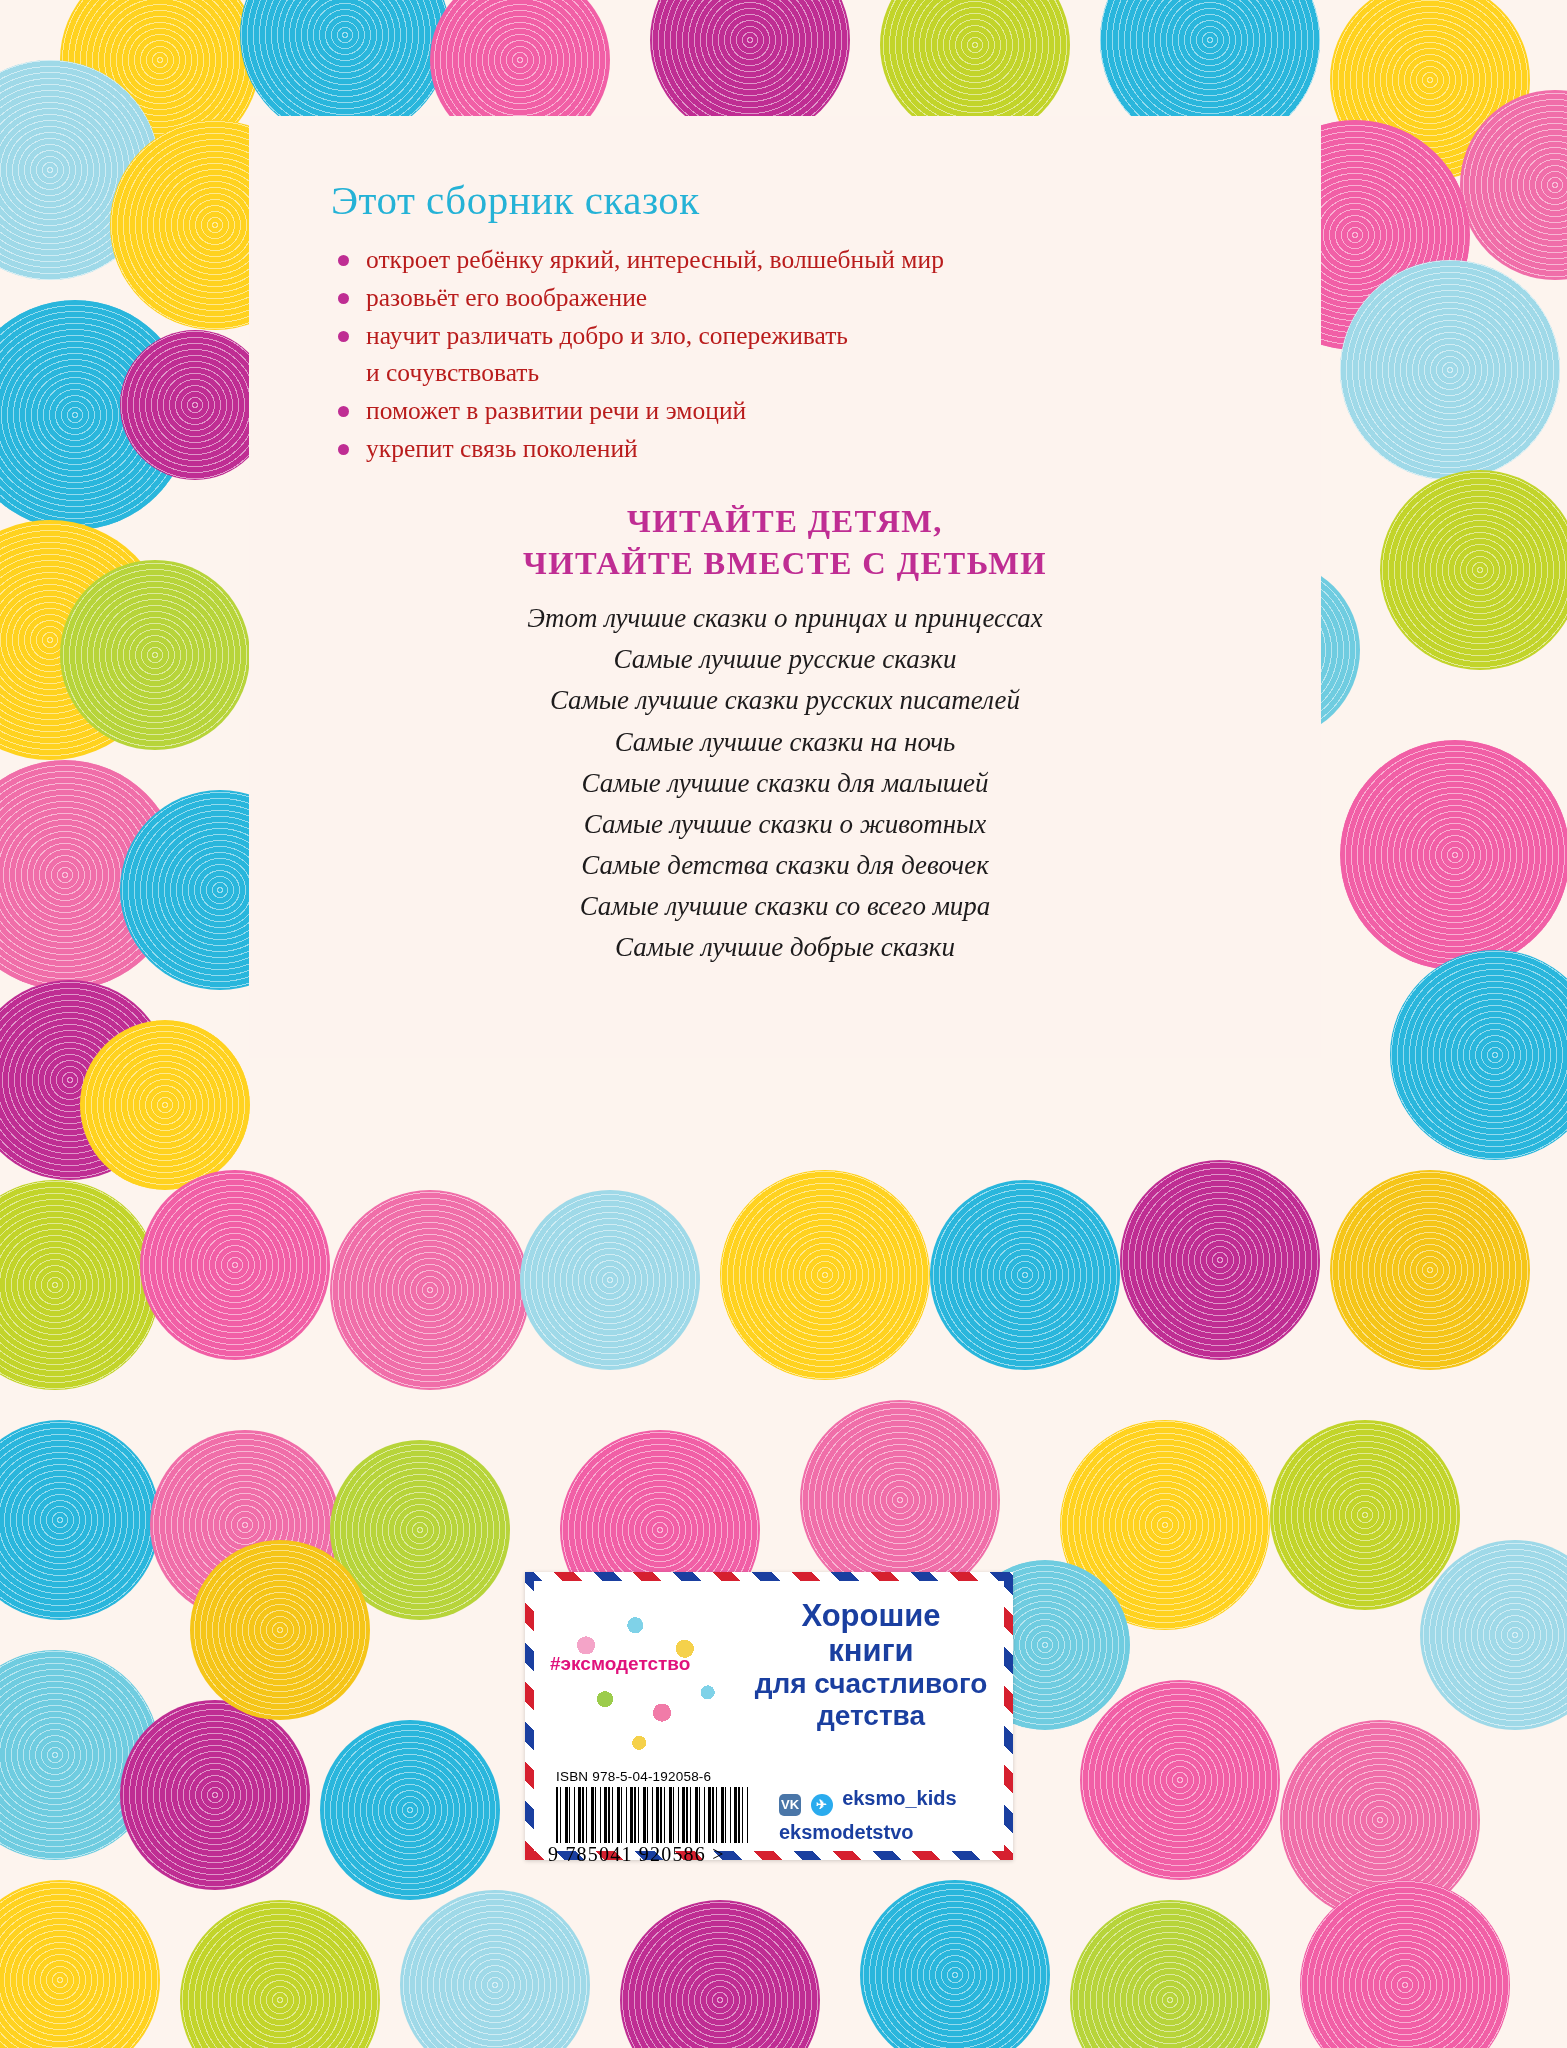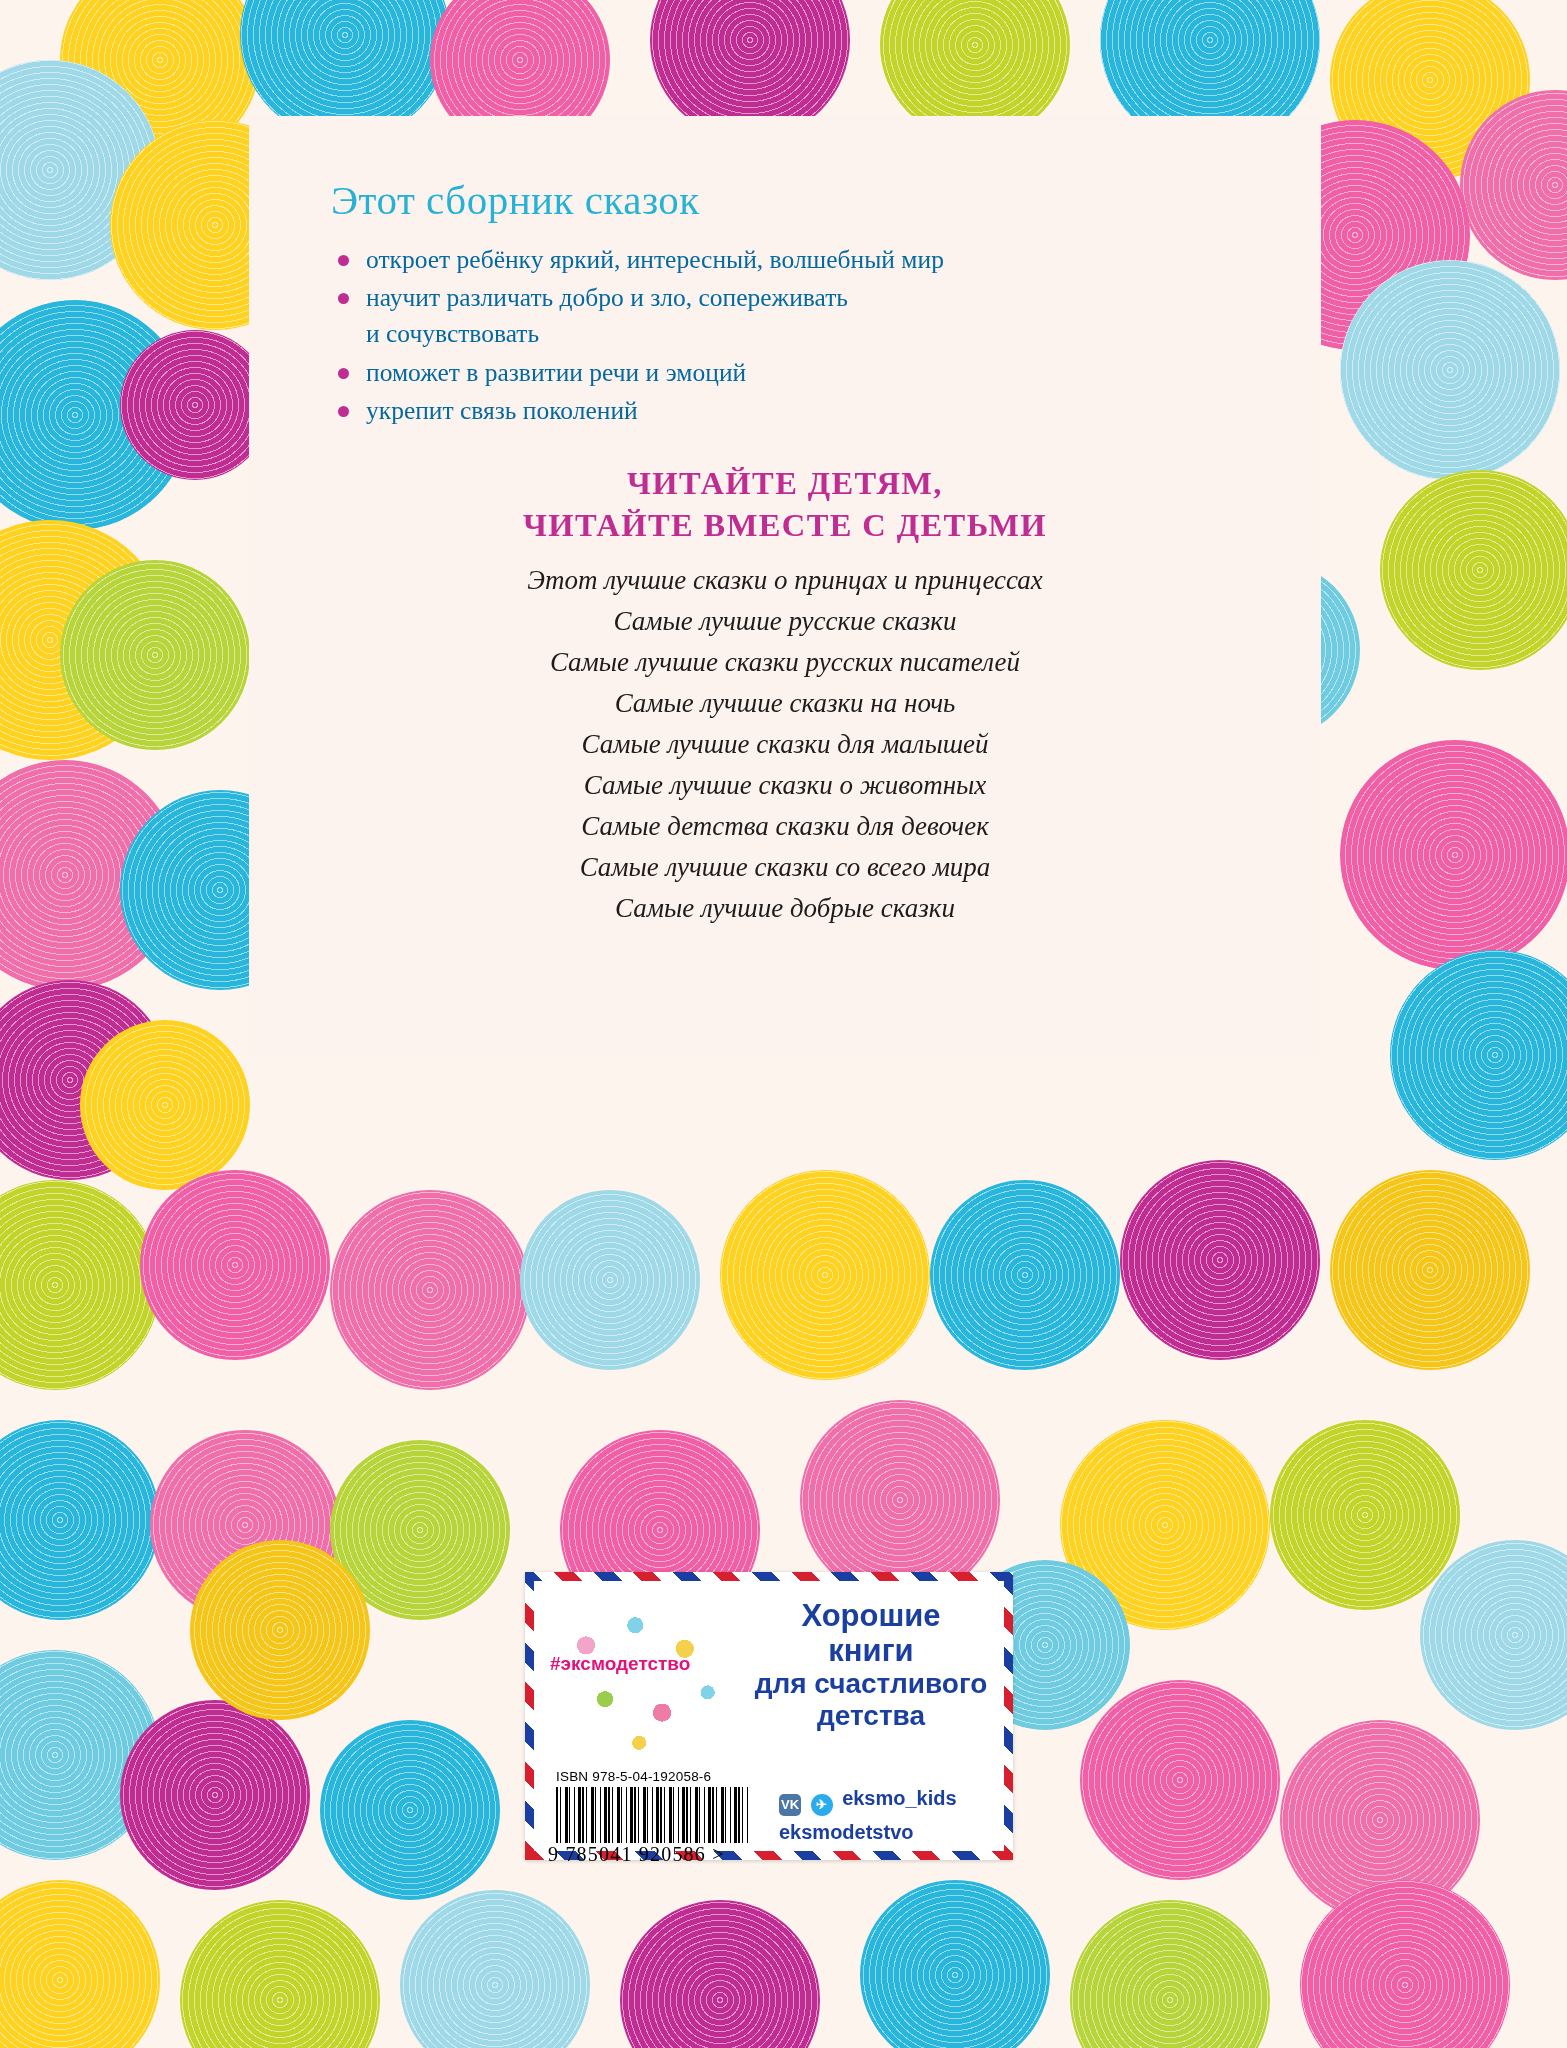--- a/index.html
+++ b/index.html
@@ -67,21 +67,21 @@
 
   ul#benefits {
     list-style: none;
     margin: 0 0 34px 0;
     padding: 0 0 0 22px;
   }
   ul#benefits li {
     position: relative;
     font-size: 25.5px;
     line-height: 1.42;
-    color: #0369a1;
+    color: #b91c1c;
     padding-left: 31px;
     margin-bottom: 2px;
   }
   ul#benefits li .bullet {
     position: absolute;
     left: 3px;
     top: 13px;
     width: 11px;
     height: 11px;
     border-radius: 50%;
@@ -319,20 +319,24 @@
 
     <h1 id="headline">Этот сборник сказок</h1>
 
     <ul id="benefits">
       <li>
         <span class="bullet"></span>
         <span>откроет ребёнку яркий, интересный, волшебный мир</span>
       </li>
       <li>
         <span class="bullet"></span>
+        <span>разовьёт его воображение</span>
+      </li>
+      <li>
+        <span class="bullet"></span>
         <span>научит различать добро и зло, сопереживать</span>
         <span class="cont">и сочувствовать</span>
       </li>
       <li>
         <span class="bullet"></span>
         <span>поможет в развитии речи и эмоций</span>
       </li>
       <li>
         <span class="bullet"></span>
         <span>укрепит связь поколений</span>

